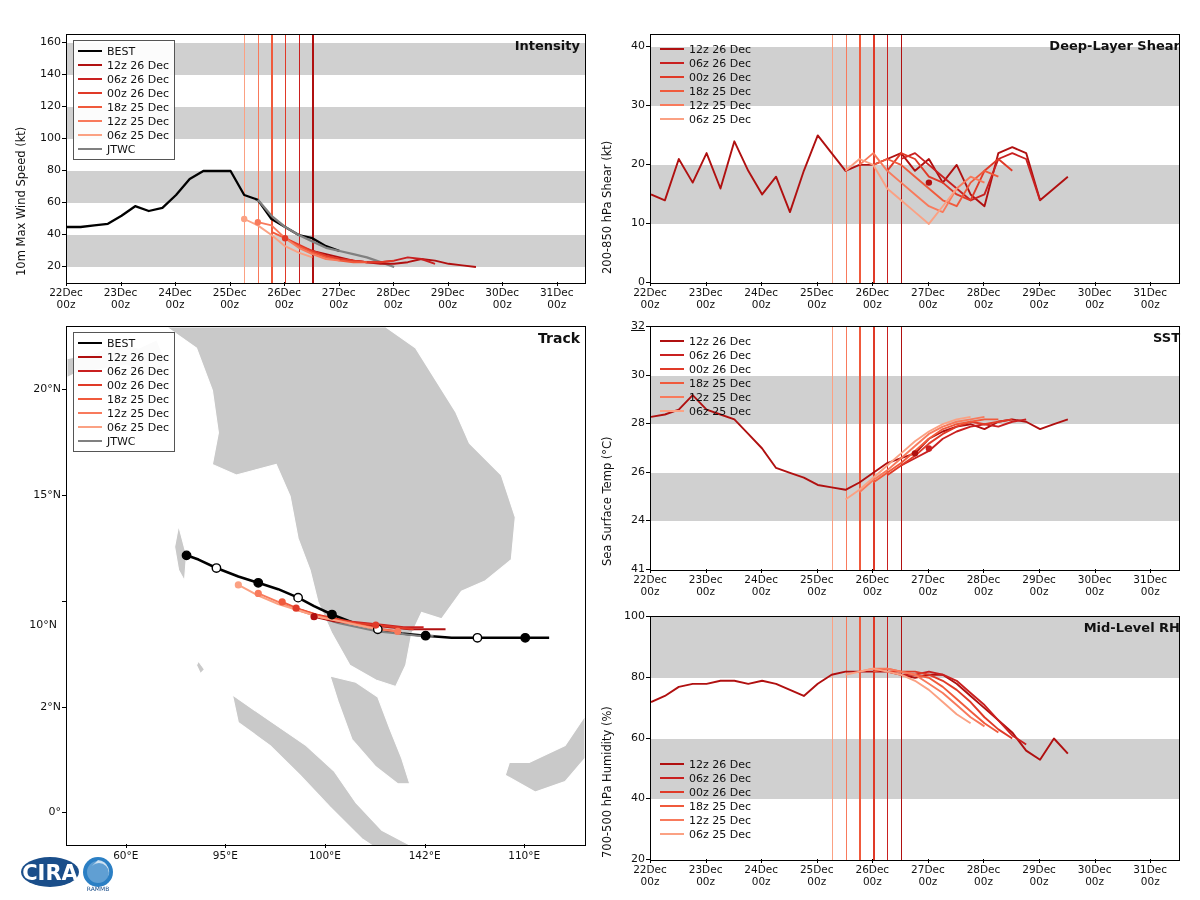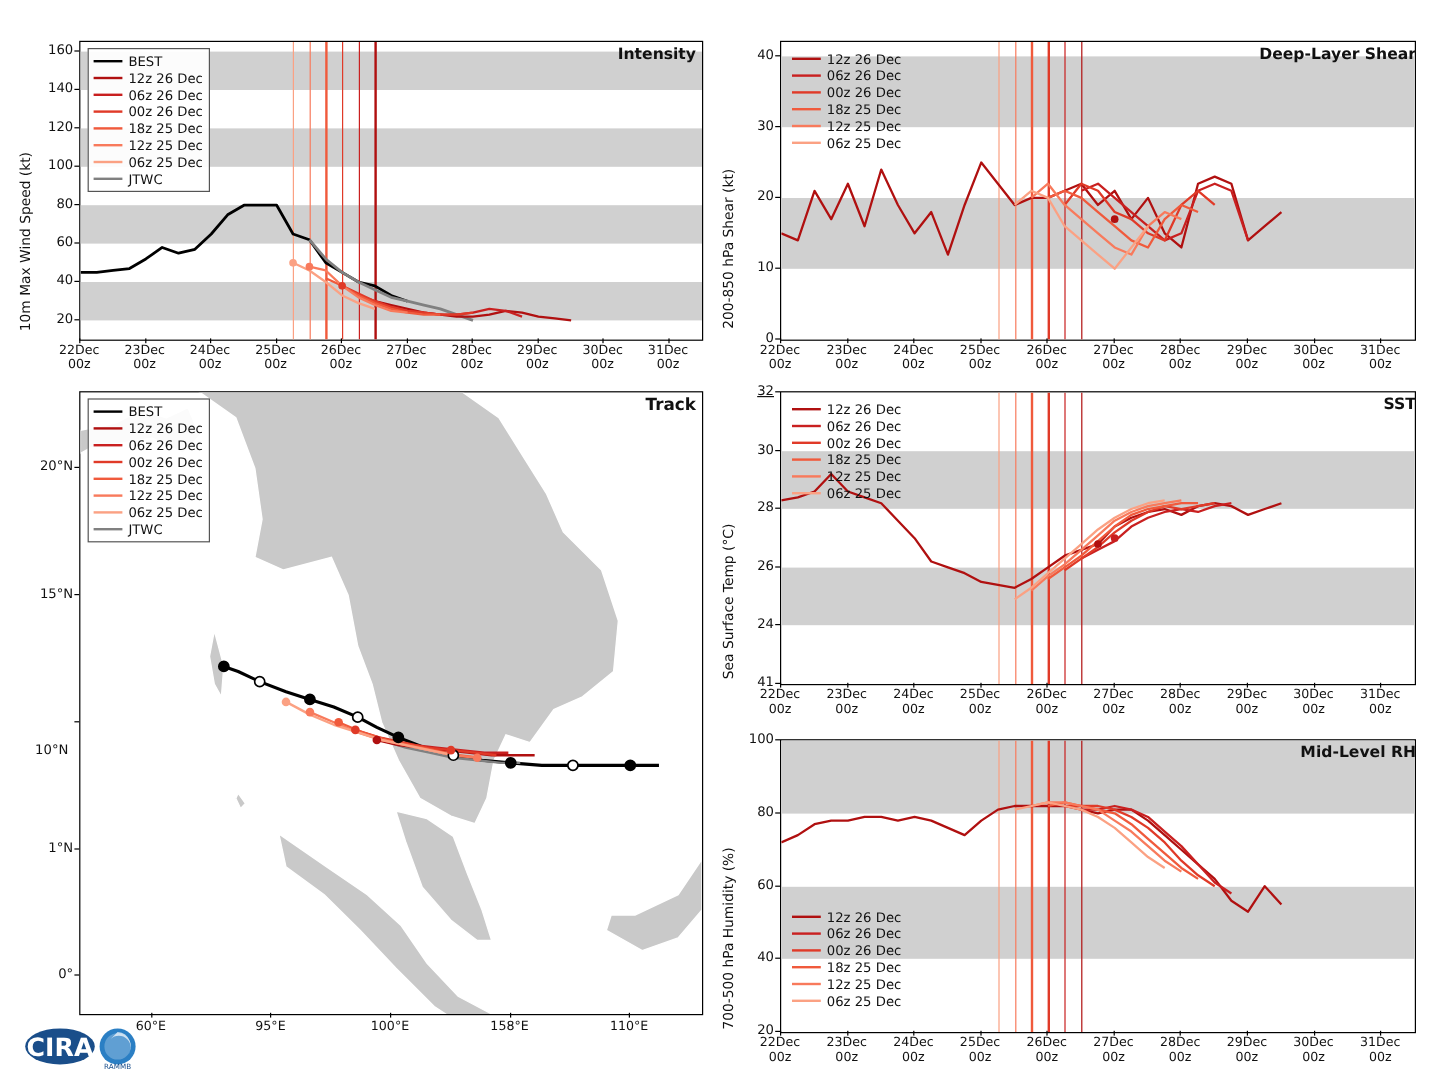--- a/index.html
+++ b/index.html
@@ -198,35 +198,35 @@
           </div>
           <div class="lgrow">
             <span class="lgline" style="border-top-color: rgb(128, 128, 128);"></span>
             <span class="lglabel">JTWC</span>
           </div>
         </div>
       </div>
     <div class="ptitle track" style="right:20px;top:12px;">Track</div>
   <div class="ytick" style="width: 46px; left: 15px; top: 487.286px;">0°</div>
       <div class="tickmark" style="left: 62px; top: 494.286px; width: 4px; height: 1px;"></div>
-      <div class="ytick" style="width: 46px; left: 15px; top: 381.571px;">1°N</div>
+      <div class="ytick" style="width: 46px; left: 15px; top: 381.571px;">2°N</div>
       <div class="tickmark" style="left: 62px; top: 388.571px; width: 4px; height: 1px;"></div>
       <div class="ytick" style="width: 46px; left: 11px; top: 275.857px; margin-top: 24px;">10°N</div>
       <div class="tickmark" style="left: 62px; top: 282.857px; width: 4px; height: 1px;"></div>
       <div class="ytick" style="width: 46px; left: 15px; top: 170.143px;">15°N</div>
       <div class="tickmark" style="left: 62px; top: 177.143px; width: 4px; height: 1px;"></div>
       <div class="ytick" style="width: 46px; left: 15px; top: 64.4286px;">20°N</div>
       <div class="tickmark" style="left: 62px; top: 71.4286px; width: 4px; height: 1px;"></div>
       <div class="xtick" style="width: 60px; left: 95.7692px; top: 531px;">60°E</div>
       <div class="tickmark" style="left: 125.769px; top: 526px; width: 1px; height: 4px;"></div>
       <div class="xtick" style="width: 60px; left: 195.385px; top: 531px;">95°E</div>
       <div class="tickmark" style="left: 225.385px; top: 526px; width: 1px; height: 4px;"></div>
       <div class="xtick" style="width: 60px; left: 295px; top: 531px;">100°E</div>
       <div class="tickmark" style="left: 325px; top: 526px; width: 1px; height: 4px;"></div>
-      <div class="xtick" style="width: 60px; left: 394.615px; top: 531px;">158°E</div>
+      <div class="xtick" style="width: 60px; left: 394.615px; top: 531px;">142°E</div>
       <div class="tickmark" style="left: 424.615px; top: 526px; width: 1px; height: 4px;"></div>
       <div class="xtick" style="width: 60px; left: 494.231px; top: 531px;">110°E</div>
       <div class="tickmark" style="left: 524.231px; top: 526px; width: 1px; height: 4px;"></div>
     </div>
 
   <div class="panel" style="left:600px;top:26px;width:600px;height:285px;">
     <div class="plotbox" id="box-shr" style="left:50px;top:8px;width:530px;height:250px;">
         <div class="bandgrey" style="top: 129.905px; height: 59.0476px;"></div>
         <div class="bandgrey" style="top: 11.8095px; height: 59.0476px;"></div>
         <div class="vline" style="left: 180.632px; background: rgb(251, 161, 131);"></div>

